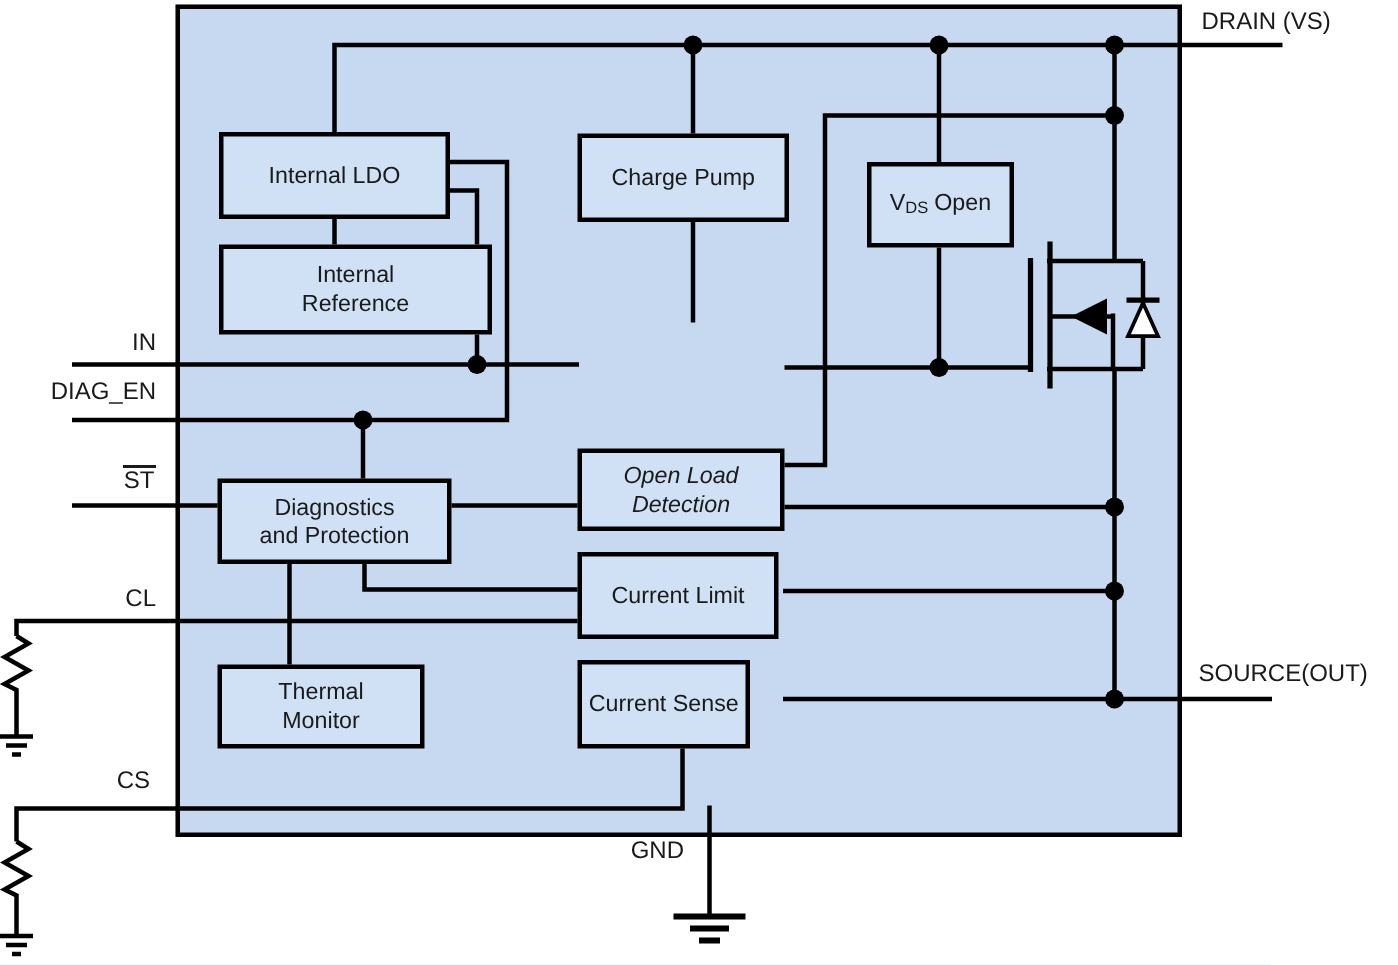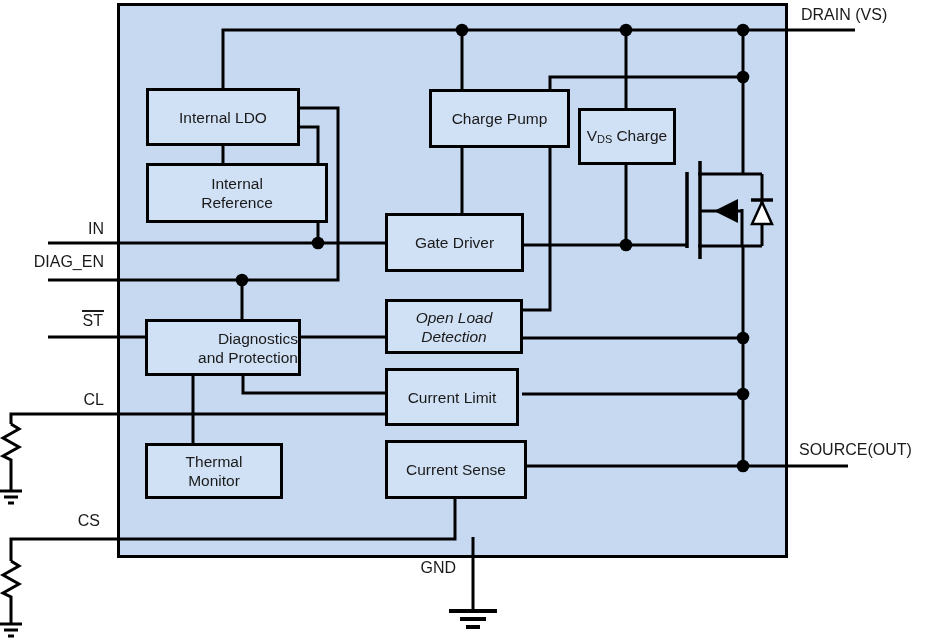--- a/index.html
+++ b/index.html
@@ -115,45 +115,42 @@
     <circle class="dot" cx="743" cy="466" r="6.3"></circle>
   </svg>
 
   <div class="block" style="left:146px;top:88px;width:154px;height:58px;text-align:center;">
     <span>Internal LDO</span>
   </div>
   <div class="block" style="left:146px;top:163px;width:182px;height:60px;">
     <span>Internal</span>
     <span>Reference</span>
   </div>
-  <div class="block" style="left:385px;top:89px;width:141px;height:59px;margin-left:44px;">
+  <div class="block" style="left:385px;top:89px;width:141px;height:59px;">
     <span>Charge Pump</span>
   </div>
   <div class="block" style="left:578px;top:108px;width:98px;height:57px;">
-    <span><span>V</span><span class="sub">DS</span><span class="vds-rest">Charge</span></span>
-  </div>
-  <div class="block" style="left:385px;top:213px;width:139px;height:59px;">
-    <span>Gate Driver</span>
+    <span><span>V</span><span class="sub">DS</span><span class="vds-rest">Open</span></span>
   </div>
   <div class="block" style="left:385px;top:299px;width:138px;height:55px;font-style:italic;">
     <span>Open Load</span>
     <span>Detection</span>
   </div>
-  <div class="block" style="left:145px;top:319px;width:156px;height:57px;align-items:flex-end;">
+  <div class="block" style="left:145px;top:319px;width:156px;height:57px;">
     <span>Diagnostics</span>
     <span>and Protection</span>
   </div>
   <div class="block" style="left:385px;top:368px;width:134px;height:58px;">
     <span>Current Limit</span>
   </div>
   <div class="block" style="left:145px;top:443px;width:138px;height:56px;">
     <span>Thermal</span>
     <span>Monitor</span>
   </div>
-  <div class="block" style="left:385px;top:440px;width:142px;height:59px;">
+  <div class="block" style="left:385px;top:440px;width:115px;height:59px;">
     <span>Current Sense</span>
   </div>
 
   <div class="pin-label right-align" style="left:40px;top:220px;width:64px;">IN</div>
   <div class="pin-label right-align" style="left:14px;top:253px;width:90px;">DIAG_EN</div>
   <div class="pin-label right-align" style="left:40px;top:310px;width:64px;"><span class="overline-text">ST</span></div>
   <div class="pin-label right-align" style="left:40px;top:391px;width:64px;">CL</div>
   <div class="pin-label right-align" style="left:36px;top:512px;width:64px;">CS</div>
   <div class="pin-label" style="left:801px;top:6px;">DRAIN (VS)</div>
   <div class="pin-label" style="left:799px;top:441px;">SOURCE(OUT)</div>

